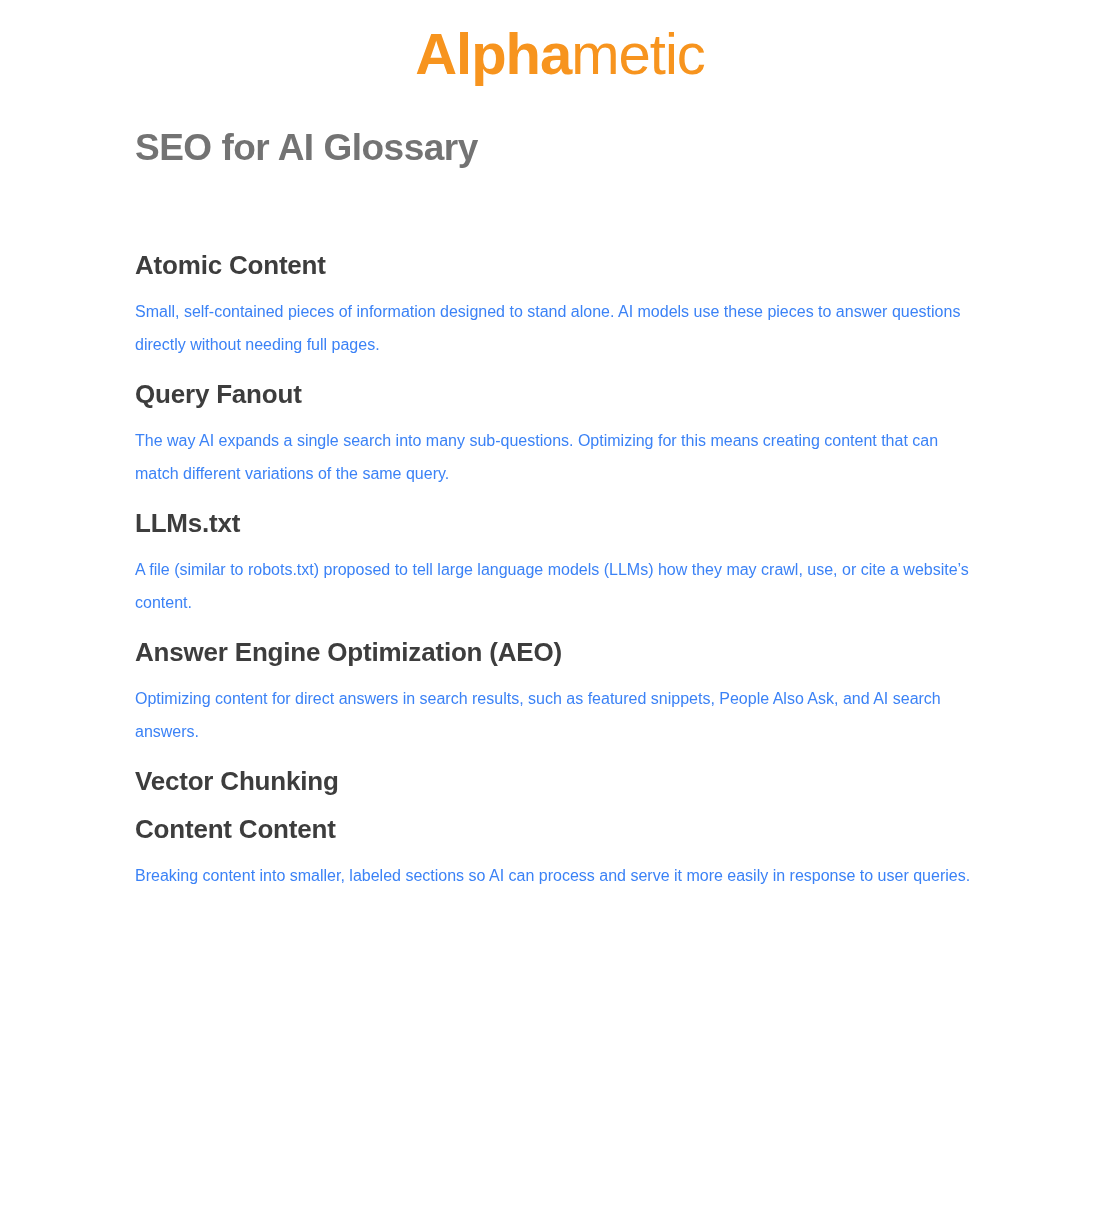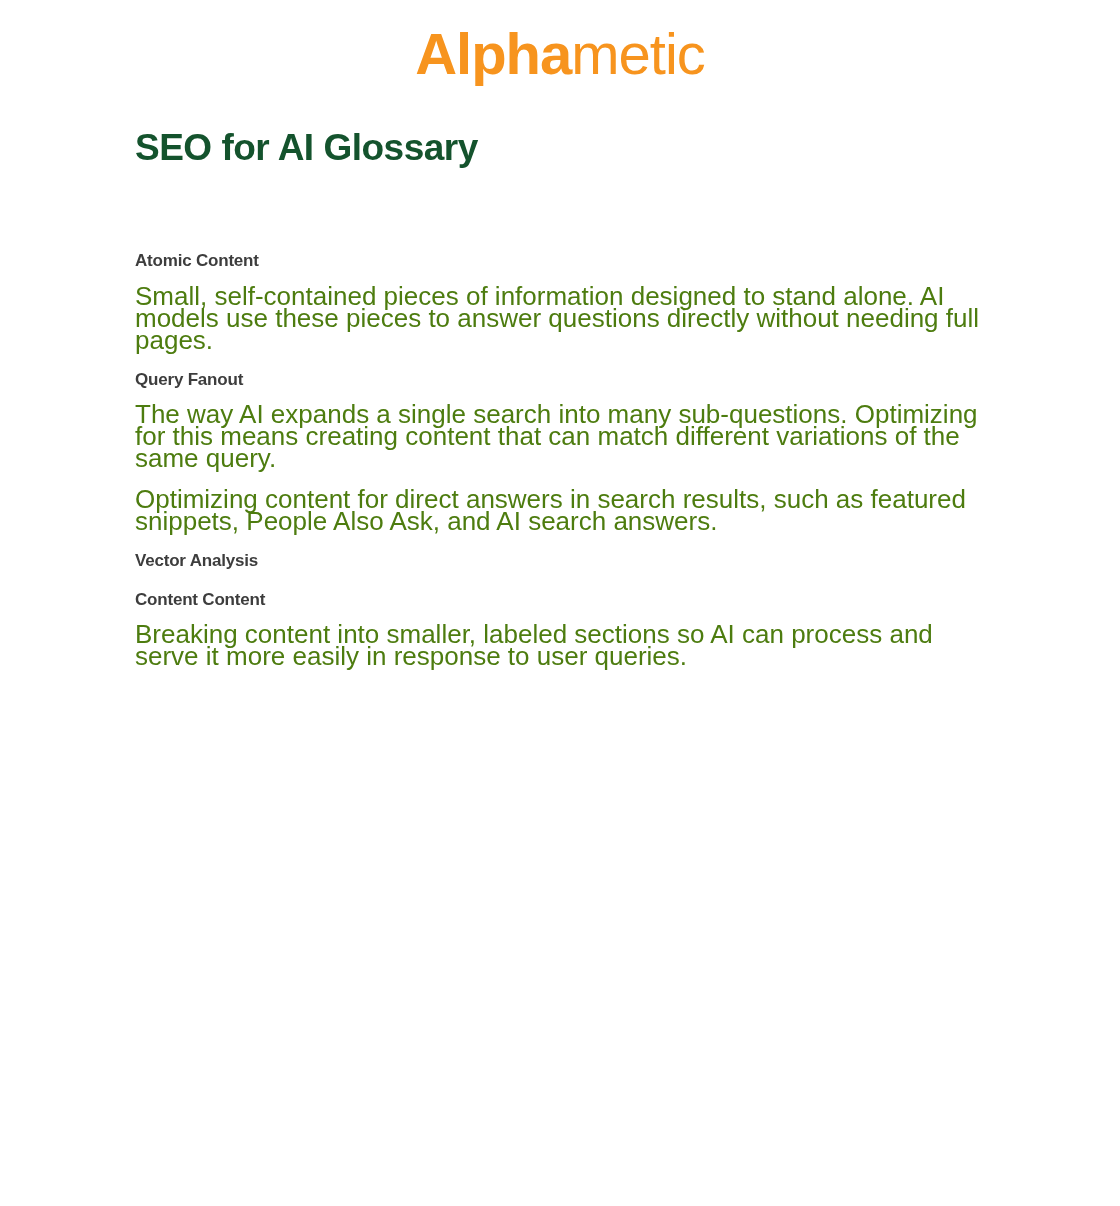--- a/index.html
+++ b/index.html
@@ -28,41 +28,41 @@
   .logo .logo-bold { font-weight: 700; }
   .logo .logo-light { font-weight: 400; }
   .content {
     padding: 0 135px 0 135px;
     width: 1120px;
   }
   h1.page-title {
     margin-top: 52px;
     font-size: 37px;
     font-weight: 700;
-    color: #14532d;
+    color: #737373;
     letter-spacing: -0.5px;
   }
   .glossary {
     margin-top: 82px;
   }
   .entry {
     margin-bottom: 19px;
   }
   .entry h2 {
-    font-size: 17px;
+    font-size: 26px;
     font-weight: 700;
     color: #3d3d3d;
     line-height: 1.15;
     margin-bottom: 14px;
     letter-spacing: -0.2px;
   }
   .entry p {
-    font-size: 26px;
-    color: #4d7c0f;
-    line-height: 22px;
+    font-size: 16px;
+    color: #3b82f6;
+    line-height: 33px;
     max-width: 860px;
   }
 </style>
 </head>
 <body>
 
 <div class="page">
 
   <div class="logo-wrap">
     <div class="logo">
@@ -80,28 +80,33 @@
   </div>
 
   <div class="entry">
     <h2>Query Fanout</h2>
     <p>The way AI expands a single search into many sub-questions. Optimizing for this means creating content that can match different variations of the same query.</p>
   </div>
 
   <div class="entry">
   </div>
 
+  <div class="entry">
+    <h2>LLMs.txt</h2>
+    <p>A file (similar to robots.txt) proposed to tell large language models (LLMs) how they may crawl, use, or cite a website’s content.</p>
+  </div>
 
 
   <div class="entry">
+    <h2>Answer Engine Optimization (AEO)</h2>
     <p>Optimizing content for direct answers in search results, such as featured snippets, People Also Ask, and AI search answers.</p>
   </div>
 
   <div class="entry">
-    <h2>Vector Analysis</h2>
+    <h2>Vector Chunking</h2>
   </div>
 
   <div class="entry">
     <h2>Content Content</h2>
     <p>Breaking content into smaller, labeled sections so AI can process and serve it more easily in response to user queries.</p>
   </div>
 </div>
   </div>
 
 </div>

